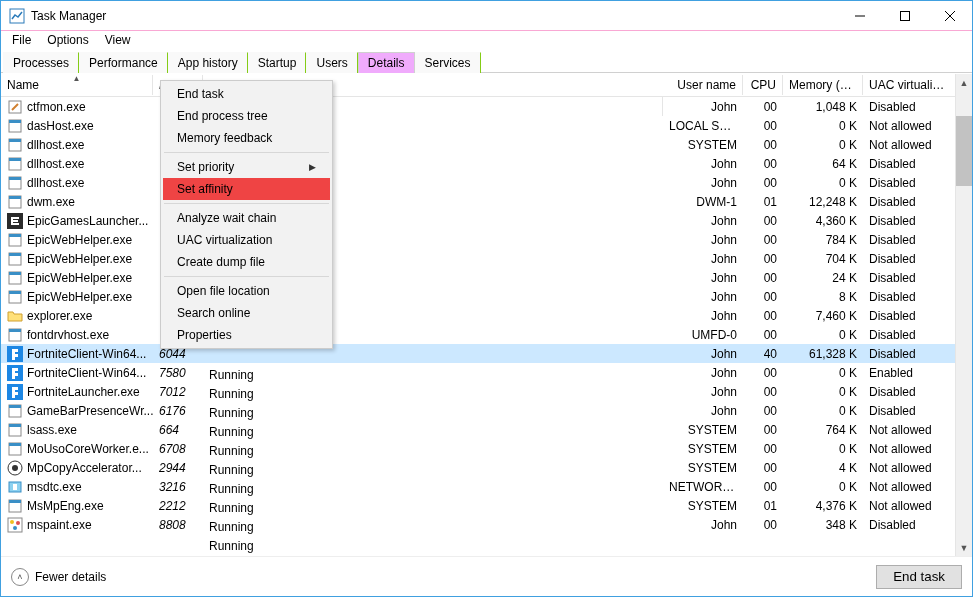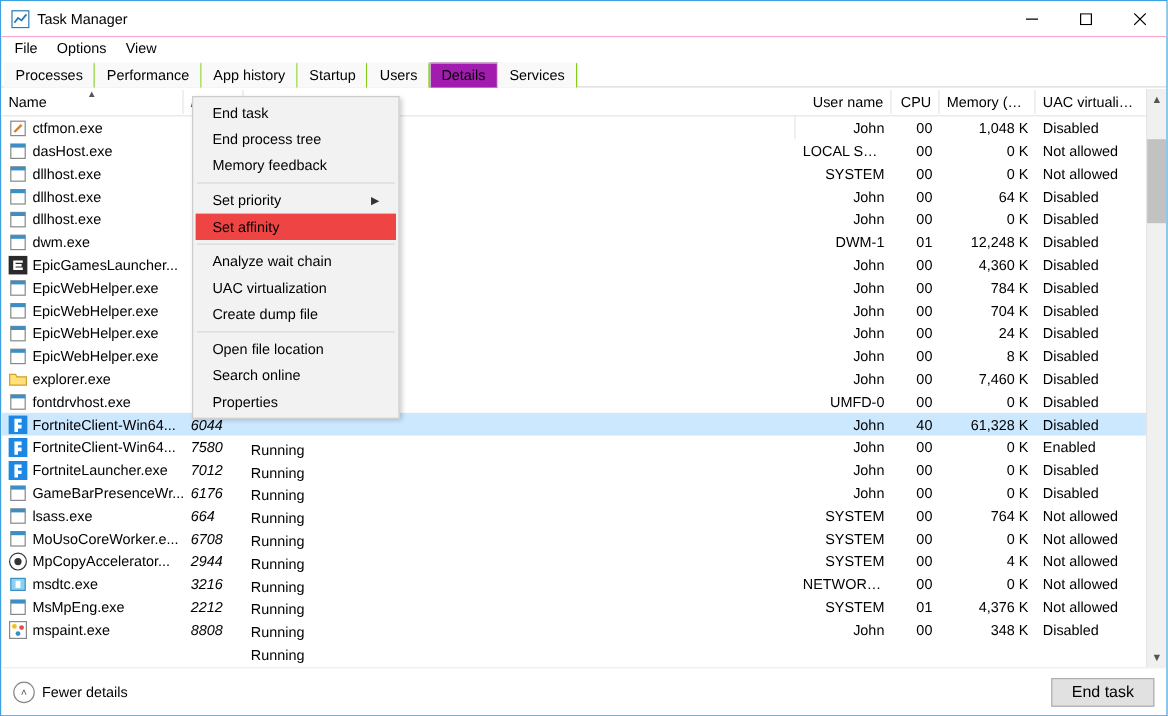--- a/index.html
+++ b/index.html
@@ -12,21 +12,21 @@
   .window-controls { display: flex; }
   .window-controls div { width: 45px; height: 30px; display: flex; align-items: center; justify-content: center; }
 
   
   .menubar { height: 20px; display: flex; align-items: flex-start; padding-left: 4px; gap: 2px; }
   .menubar span { padding: 2px 7px; }
 
   
   .tabs { display: flex; border-bottom: 1px solid #d0d0d0; padding-left: 2px; height: 22px; }
   .tab { padding: 3px 9px 2px; border: 1px solid transparent; border-bottom: none; position: relative; top: 1px; background: #fff; }
-  .tab.active { border-color: #d0d0d0; background: #a21caf; z-index: 1; }
+  .tab.active { border-color: #d0d0d0; background: #f0abfc; z-index: 1; }
   .tab:not(.active) { background: #f9f9f9; border-right: 1px solid #84cc16; }
 
   
   .content { flex: 1; display: flex; overflow: hidden; border-top: 1px solid #fff; }
   .table-wrap { flex: 1; overflow: hidden; position: relative; }
   .table-header { display: flex; border-bottom: 1px solid #e5e5e5; height: 23px; align-items: center; background: #fff; }
   .table-header .col { padding: 3px 6px; border-right: 1px solid #e5e5e5; white-space: nowrap; overflow: hidden; text-overflow: ellipsis; position: relative; }
   .sort-ind { position:absolute; left:50%; top:-1px; transform:translateX(-50%); font-size:8px; color:#555;}
   .table-body { overflow-y: auto; height: calc(100% - 23px); }
   .row { display: flex; height: 19px; align-items: center; }

